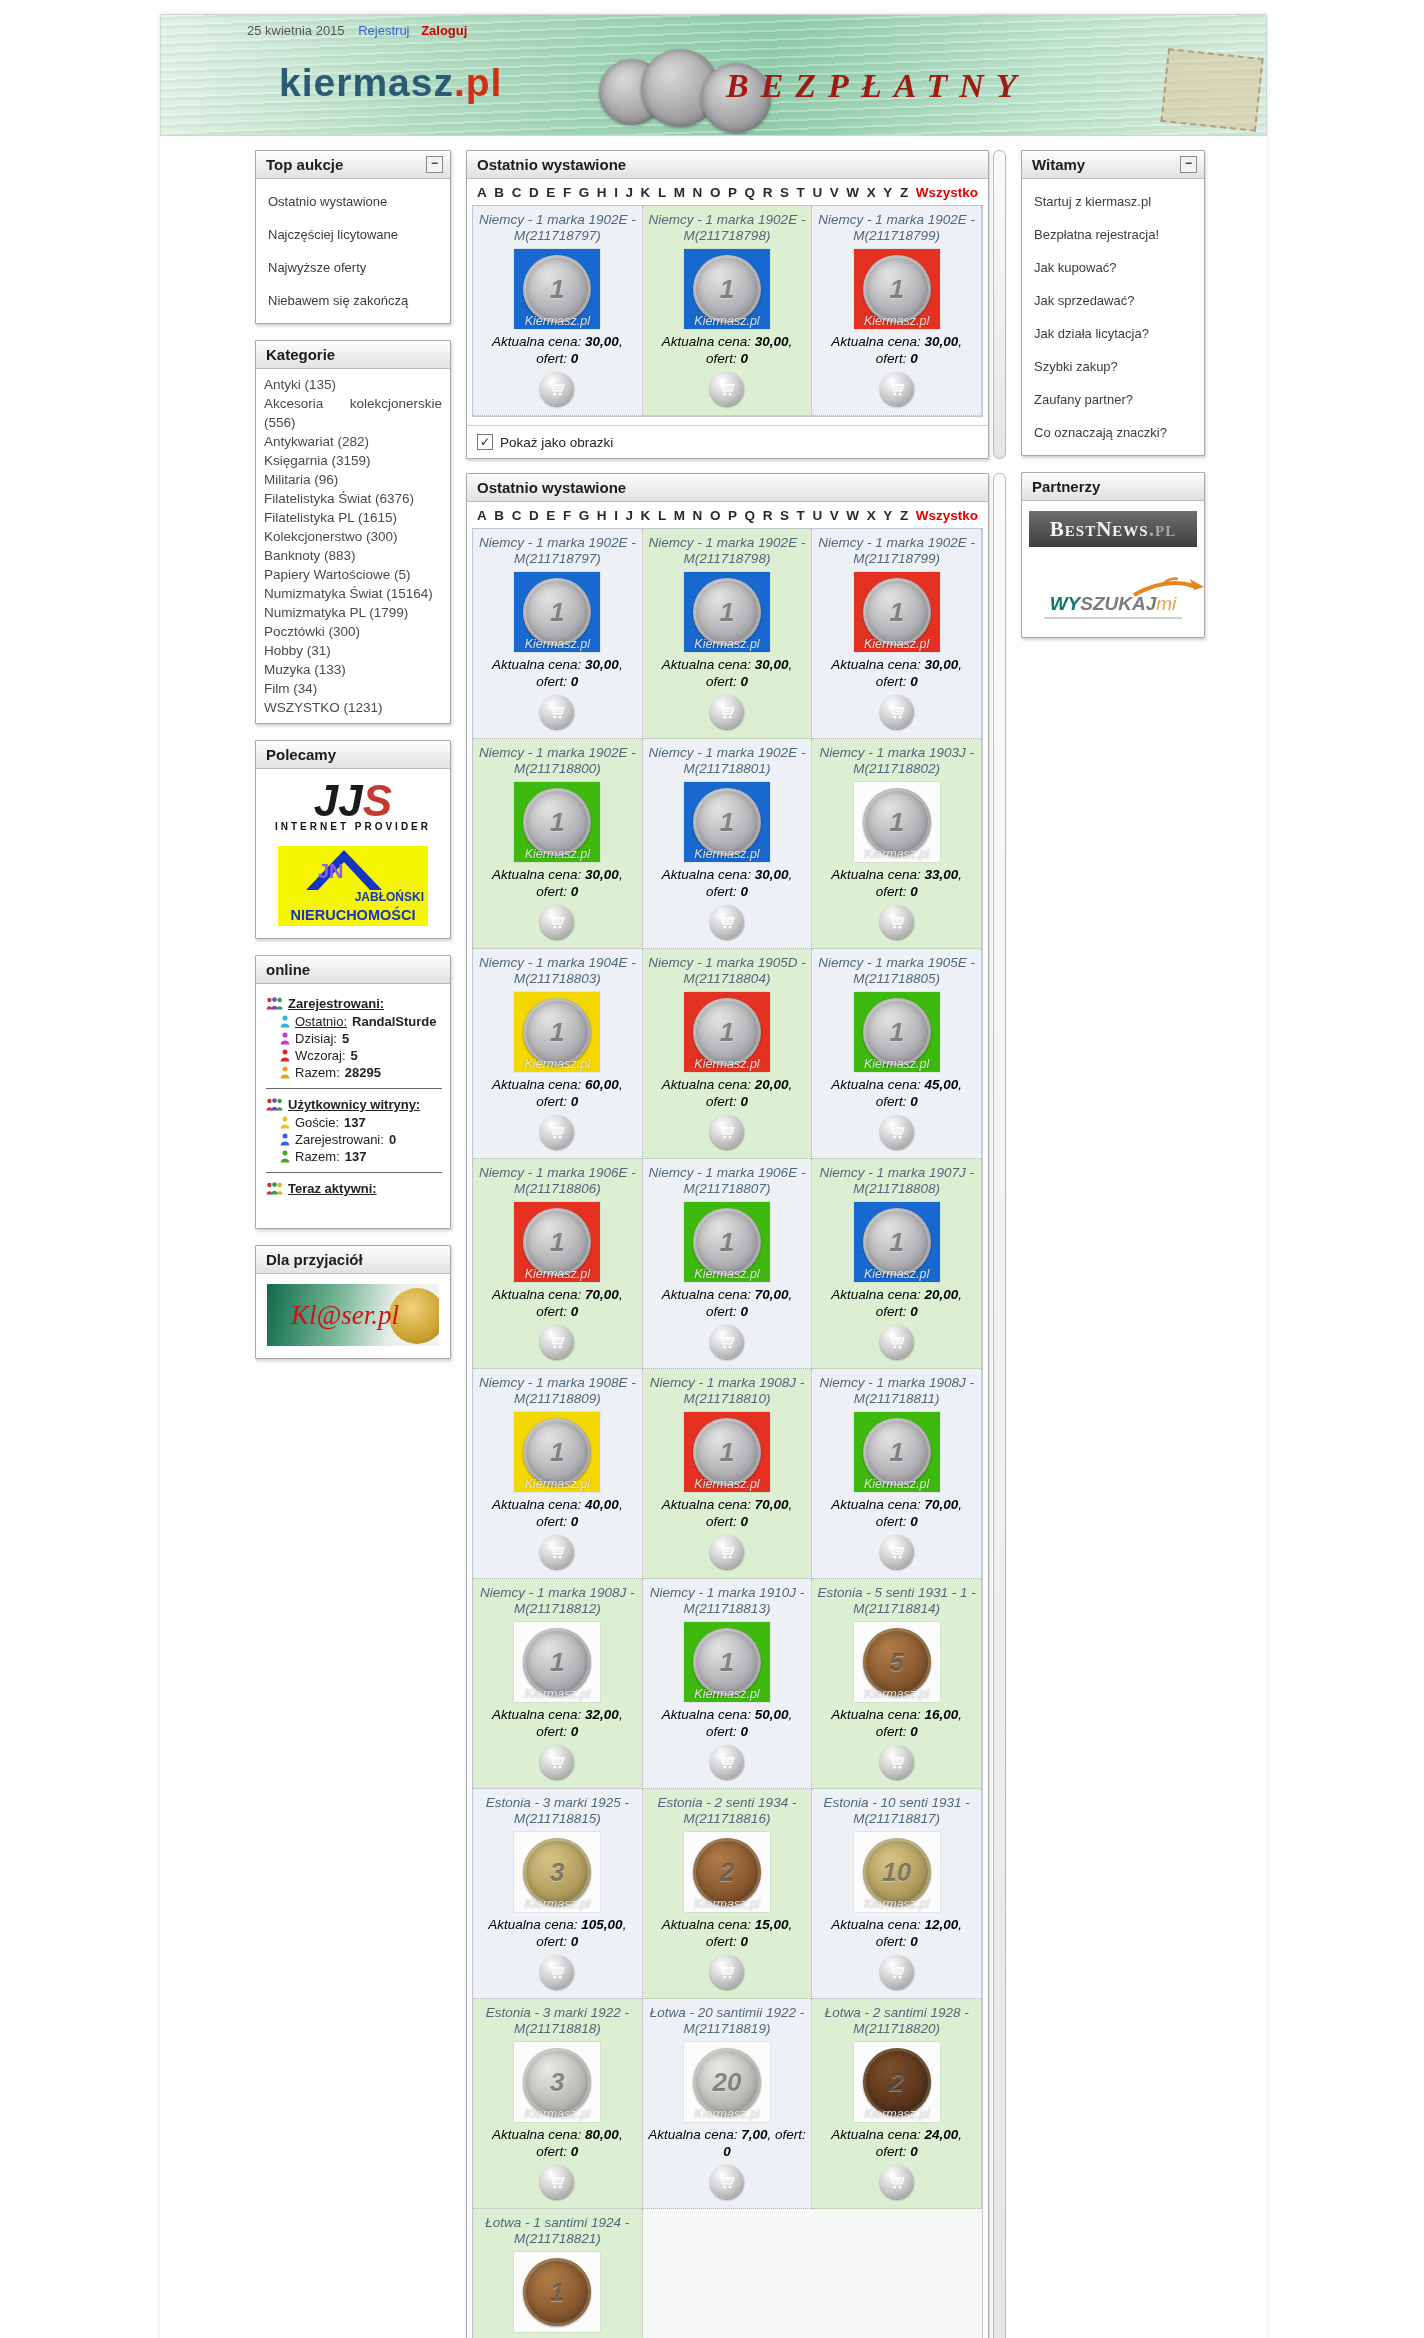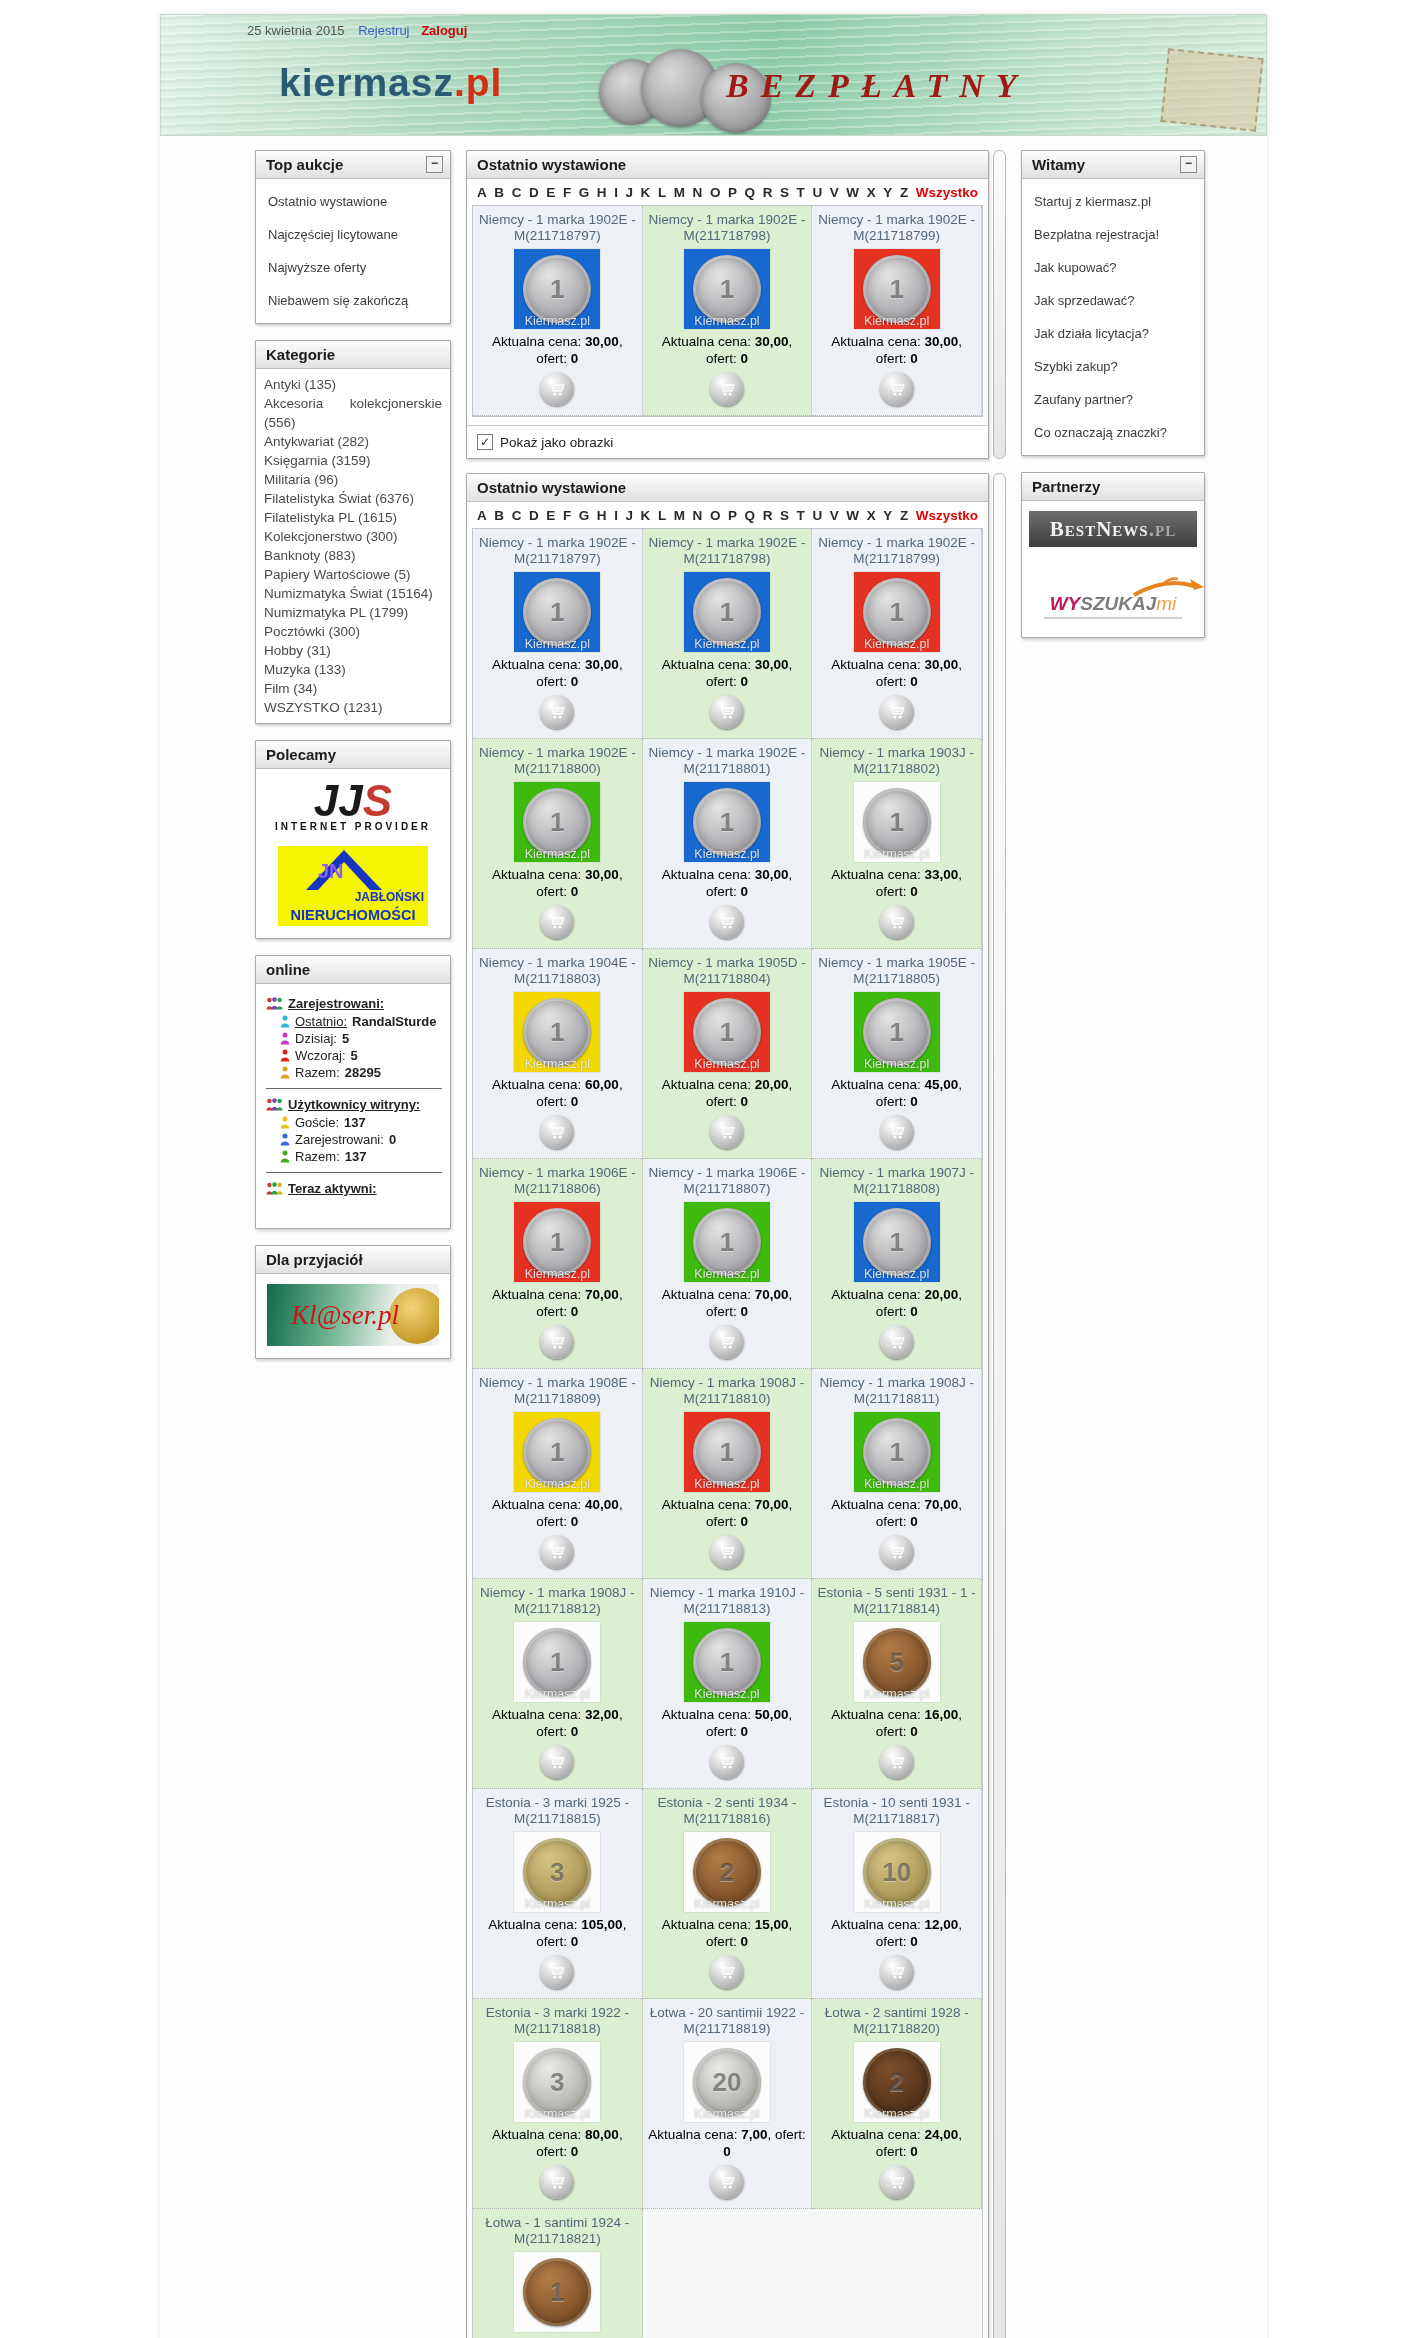--- a/index.html
+++ b/index.html
@@ -69,21 +69,21 @@
   .klaser-txt{font-family:"Liberation Serif","DejaVu Serif",serif;font-style:italic;font-size:27px;color:#cc1512;z-index:2;}
   .klaser::after{content:"";position:absolute;right:-6px;top:4px;width:56px;height:56px;border-radius:50%;
     background:radial-gradient(circle at 40% 35%,#f2d37a,#cda племя32 60%,#a87f1d);background:radial-gradient(circle at 40% 35%,#f2d37a,#cda332 60%,#a87f1d);}
   
   .main-row{display:flex;align-items:stretch;gap:4px;margin-bottom:14px;}
   .main-row .box{flex:1;margin-bottom:0;}
   .strip{width:11px;flex:none;border:1px solid #b9b9b9;border-radius:6px;background:linear-gradient(#fbfbfb,#e6e6e6);cursor:pointer;}
   .alpha-row{display:flex;justify-content:space-between;align-items:center;padding:6px 10px 5px;font-size:13.5px;font-weight:bold;color:#2a2a2a;}
   .alpha-letter{cursor:pointer;}
   .alpha-all{color:#e00000;cursor:pointer;}
-  .grid{display:grid;grid-template-columns:1fr 1fr 1fr;border:1px solid #c0c7cc;margin:0 5px 8px;background:#fff;}
+  .grid{display:grid;grid-template-columns:1fr 1fr 1fr;border:1px solid #c0c7cc;margin:0 5px 8px;background:#fff;font-style:italic;}
   .cell{padding:6px 5px 9px;text-align:center;border-right:1px dotted #b4b4b4;border-bottom:1px dotted #b4b4b4;cursor:pointer;}
   .bg-green{background:#dcefd3;}
   .bg-gray{background:#edf1f6;}
   .filler{grid-column:span 2;background:#f6f8f6;border-bottom:1px dotted #b4b4b4;}
   .item-title{font-size:13.5px;color:#53677b;line-height:16px;min-height:32px;}
   .photo{width:86px;height:80px;margin:5px auto 1px;position:relative;display:flex;align-items:center;justify-content:center;box-shadow:0 0 1px rgba(0,0,0,.3);}
   .pbg-blue{background:#1768cf;}  .pbg-red{background:#e53122;}
   .pbg-green{background:#3eb90d;} .pbg-yellow{background:#f3d800;}
   .pbg-white{background:#fcfcfc;}
   .coin{width:68px;height:68px;border-radius:50%;display:flex;align-items:center;justify-content:center;}
@@ -100,21 +100,21 @@
     background:radial-gradient(circle at 35% 28%,#ffffff,#c6c6c6 55%,#8d8d8d);box-shadow:0 1px 2px rgba(0,0,0,.45);cursor:pointer;}
   .check-row{border-top:1px solid #cfcfcf;padding:8px 10px;display:flex;align-items:center;gap:7px;font-size:13.5px;color:#222;}
   .cb{width:14px;height:14px;flex:none;border:1px solid #777;background:#fff;display:flex;align-items:center;justify-content:center;font-size:12px;color:#222;cursor:pointer;}
   
   .partner-body{padding:10px 6px 14px;text-align:center;}
   .bestnews{height:36px;margin:0 1px;display:flex;align-items:center;justify-content:center;cursor:pointer;
     background:linear-gradient(#6e6e6e,#3e3e3e);font-family:"Liberation Serif","DejaVu Serif",serif;font-weight:bold;font-size:21px;font-variant:small-caps;letter-spacing:1px;}
   .bn-main{color:#f2f2f2;} .bn-tld{color:#a8a8a8;}
   .wyszukaj{margin:46px auto 4px;width:max-content;position:relative;font-style:italic;font-weight:bold;font-size:19px;
     border-bottom:2px solid #cfcfcf;padding:0 6px 2px;cursor:pointer;}
-  .wy-wy{color:#be185d;} .wy-szukaj{color:#7c7c7c;} .wy-mi{color:#ef9f3f;font-weight:normal;}
+  .wy-wy{color:#0f766e;} .wy-szukaj{color:#7c7c7c;} .wy-mi{color:#ef9f3f;font-weight:normal;}
   .wy-swoosh{position:absolute;top:-18px;right:-24px;}
 </style>
 </head>
 <body>
 
 <div class="page">
 
   <div class="banner">
     <div class="topbar">
       <span>25 kwietnia 2015</span>

